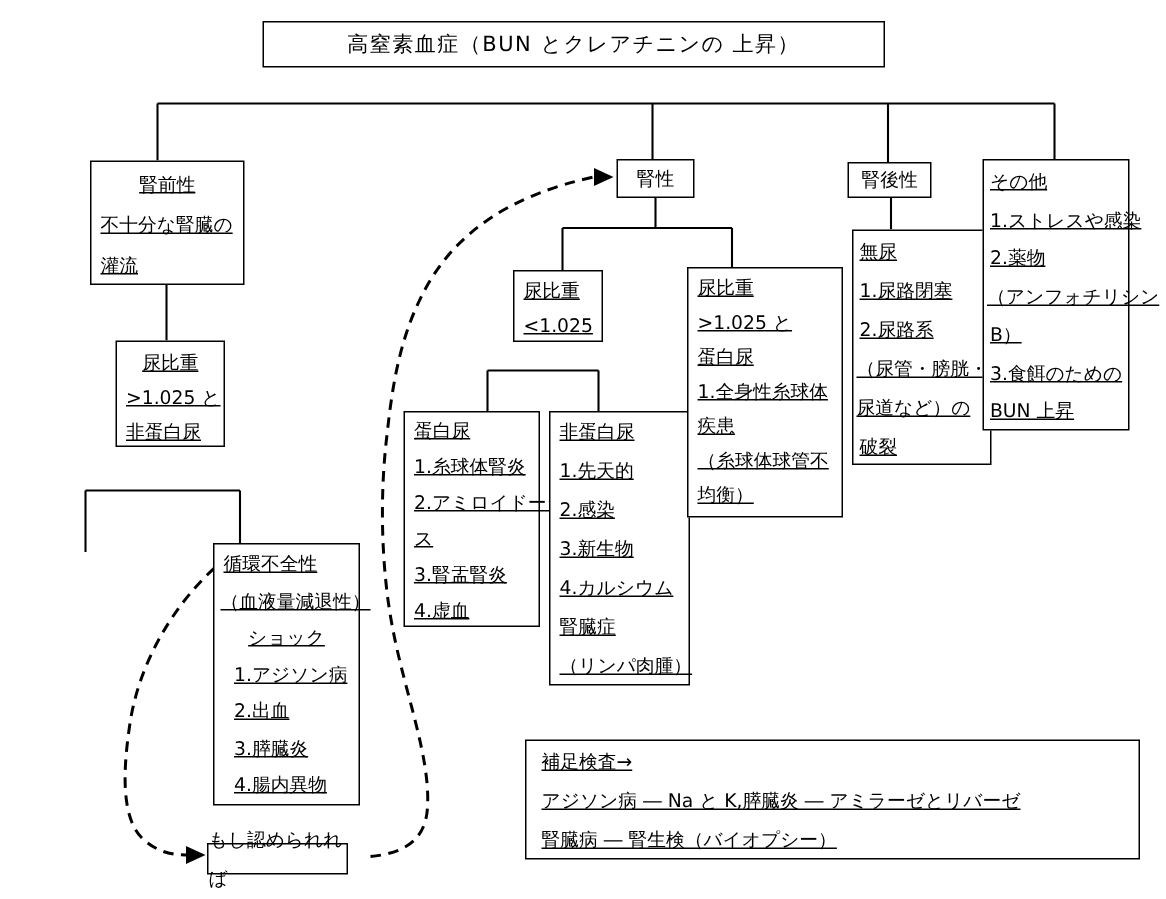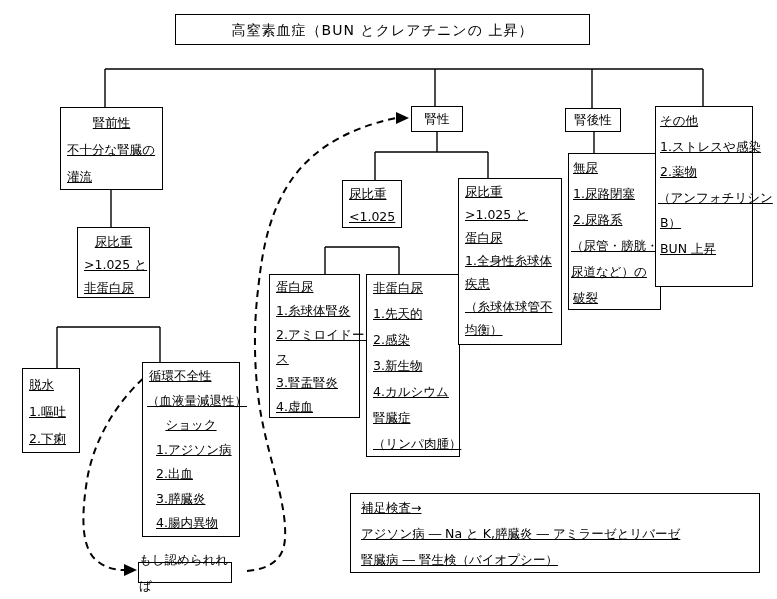--- a/index.html
+++ b/index.html
@@ -63,25 +63,20 @@
     <div class="bl">不十分な腎臓の</div>
     <div class="bl">灌流</div>
   </div>
 
   <div class="box" style="left:77px;top:227px;width:73px;height:71px;line-height:23px;padding-top:2px">
     <div class="bl c">尿比重</div>
     <div class="bl">&gt;1.025 と</div>
     <div class="bl">非蛋白尿</div>
   </div>
 
-  <div class="box" style="left:22px;top:368px;width:58px;height:85px;line-height:27px;padding-top:2px">
-    <div class="bl">脱水</div>
-    <div class="bl">1.嘔吐</div>
-    <div class="bl">2.下痢</div>
-  </div>
 
   <div class="box" style="left:142px;top:362px;width:98px;height:175px;line-height:24.5px;padding-top:1px">
     <div class="bl">循環不全性</div>
     <div class="bl" style="padding-left:4px">（血液量減退性）</div>
     <div class="bl c">ショック</div>
     <div class="bl i2">1.アジソン病</div>
     <div class="bl i2">2.出血</div>
     <div class="bl i2">3.膵臓炎</div>
     <div class="bl i2">4.腸内異物</div>
   </div>
@@ -140,20 +135,21 @@
     <div class="bl" style="padding-left:2px">尿道など）の</div>
     <div class="bl" style="padding-left:4px">破裂</div>
   </div>
 
   <div class="box" style="left:655px;top:106px;width:98px;height:181px;line-height:25.5px;padding-top:1px">
     <div class="bl" style="padding-left:4px">その他</div>
     <div class="bl" style="padding-left:4px">1.ストレスや感染</div>
     <div class="bl" style="padding-left:4px">2.薬物</div>
     <div class="bl" style="padding-left:2px">（アンフォチリシン</div>
     <div class="bl" style="padding-left:4px">B）</div>
+    <div class="bl" style="padding-left:4px">3.食餌のための</div>
     <div class="bl" style="padding-left:4px">BUN 上昇</div>
   </div>
 
   <div class="box" style="left:350px;top:493px;width:410px;height:80px;line-height:26px;padding-top:1px">
     <div class="bl" style="padding-left:10px">補足検査→</div>
     <div class="bl" style="padding-left:10px">アジソン病 ― Na と K,膵臓炎 ― アミラーゼとリバーゼ</div>
     <div class="bl" style="padding-left:10px">腎臓病 ― 腎生検（バイオプシー）</div>
   </div>
 
 </div>

